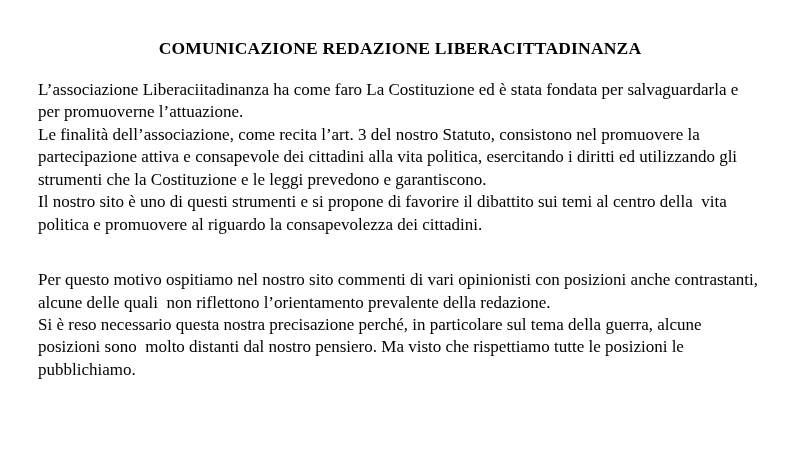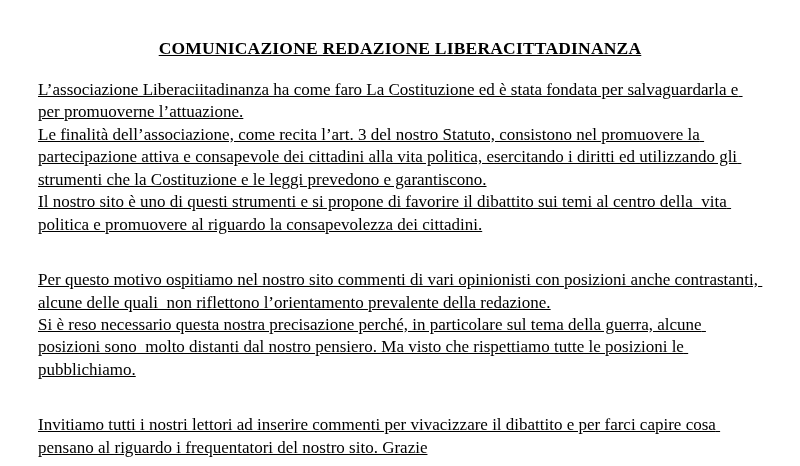--- a/index.html
+++ b/index.html
@@ -13,21 +13,20 @@
     font-family: "Liberation Serif", serif;
     color: #000000;
     overflow: hidden;
   }
   .page {
     width: 800px;
     height: 466px;
     box-sizing: border-box;
     padding: 28px 22px 3px 22px;
     position: relative;
-    text-decoration: underline;
   }
   .doc-title {
     text-align: center;
     font-weight: bold;
     font-size: 17.5px;
     letter-spacing: 0.2px;
     margin: 10px 0 20px 0;
     line-height: 1.2;
   }
   .para {
@@ -55,15 +54,14 @@
 Le finalità dell’associazione, come recita l’art. 3 del nostro Statuto, consistono nel promuovere la partecipazione attiva e consapevole dei cittadini alla vita politica, esercitando i diritti ed utilizzando gli strumenti che la Costituzione e le leggi prevedono e garantiscono.
 Il nostro sito è uno di questi strumenti e si propone di favorire il dibattito sui temi al centro della  vita politica e promuovere al riguardo la consapevolezza dei cittadini.</p>
 
   <div class="gap"></div>
 
   <p class="para block">Per questo motivo ospitiamo nel nostro sito commenti di vari opinionisti con posizioni anche contrastanti, alcune delle quali  non riflettono l’orientamento prevalente della redazione.
 Si è reso necessario questa nostra precisazione perché, in particolare sul tema della guerra, alcune posizioni sono  molto distanti dal nostro pensiero. Ma visto che rispettiamo tutte le posizioni le pubblichiamo.</p>
 
   <div class="gap"></div>
 
-  <p class="para block">Invitiamo tutti i nostri lettori ad inserire commenti per vivacizzare il dibattito e per farci capire cosa pensano al riguardo i frequentatori del nostro sito. Grazie</p>
 
 </div>
 
 </body></html>

